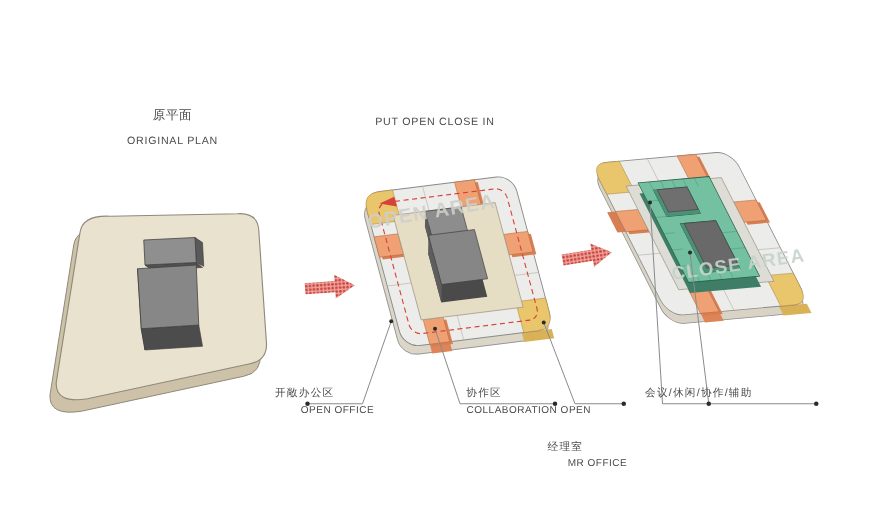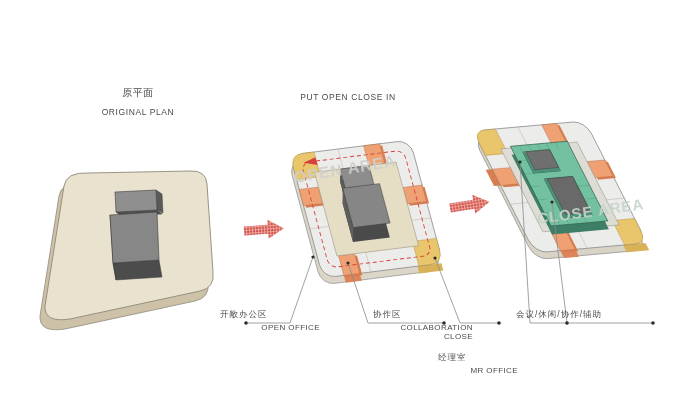--- a/index.html
+++ b/index.html
@@ -9,21 +9,21 @@
   }
   .canvas svg{position:absolute;left:0;top:0;}
   .stage-title{position:absolute;text-align:center;line-height:1.25;}
   .stage-title .zh{font-size:10px;letter-spacing:.5px;}
   .stage-title .en{font-size:8.5px;letter-spacing:.6px;margin-top:7px;}
   .t1{left:48px;top:87px;width:180px;}
   .t2{left:258px;top:85px;width:180px;}
   .t3{left:414px;top:88px;width:240px;}
   .callout{position:absolute;line-height:1.1;}
   .callout .zh{font-size:8.5px;letter-spacing:1px;display:block;text-align:left;}
-  .callout .en{font-size:8px;letter-spacing:.4px;display:block;text-align:right;margin-top:5px;}
+  .callout .en{font-size:8px;letter-spacing:.4px;display:block;text-align:center;margin-top:5px;}
   .c1{left:220px;top:310px;width:100px;}
   .c2{left:353px;top:310px;width:100px;margin-left:20px;}
   .c3{left:438px;top:310px;width:80px;margin-top:43px;}
   .c4{left:516px;top:310px;width:144px;}
   .c4 .zh{padding-right:6px;}
 </style>
 </head>
 <body>
 
 <div class="canvas">
@@ -197,21 +197,21 @@
 </div>
 <div class="stage-title t3">
 </div>
 
 <div class="callout c1">
   <span class="zh">开敞办公区</span>
   <span class="en">OPEN OFFICE</span>
 </div>
 <div class="callout c2">
   <span class="zh">协作区</span>
-  <span class="en">COLLABORATION CLOSE</span>
+  <span class="en">COLLABORATION OPEN</span>
 </div>
 <div class="callout c3">
   <span class="zh">经理室</span>
   <span class="en">MR OFFICE</span>
 </div>
 <div class="callout c4">
   <span class="zh">会议/休闲/协作/辅助</span>
 </div>
 
 </div>

